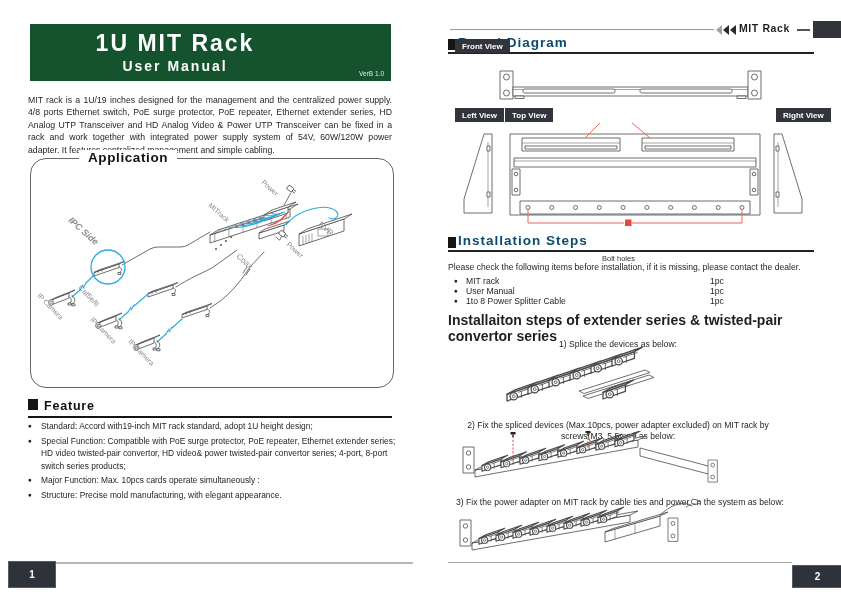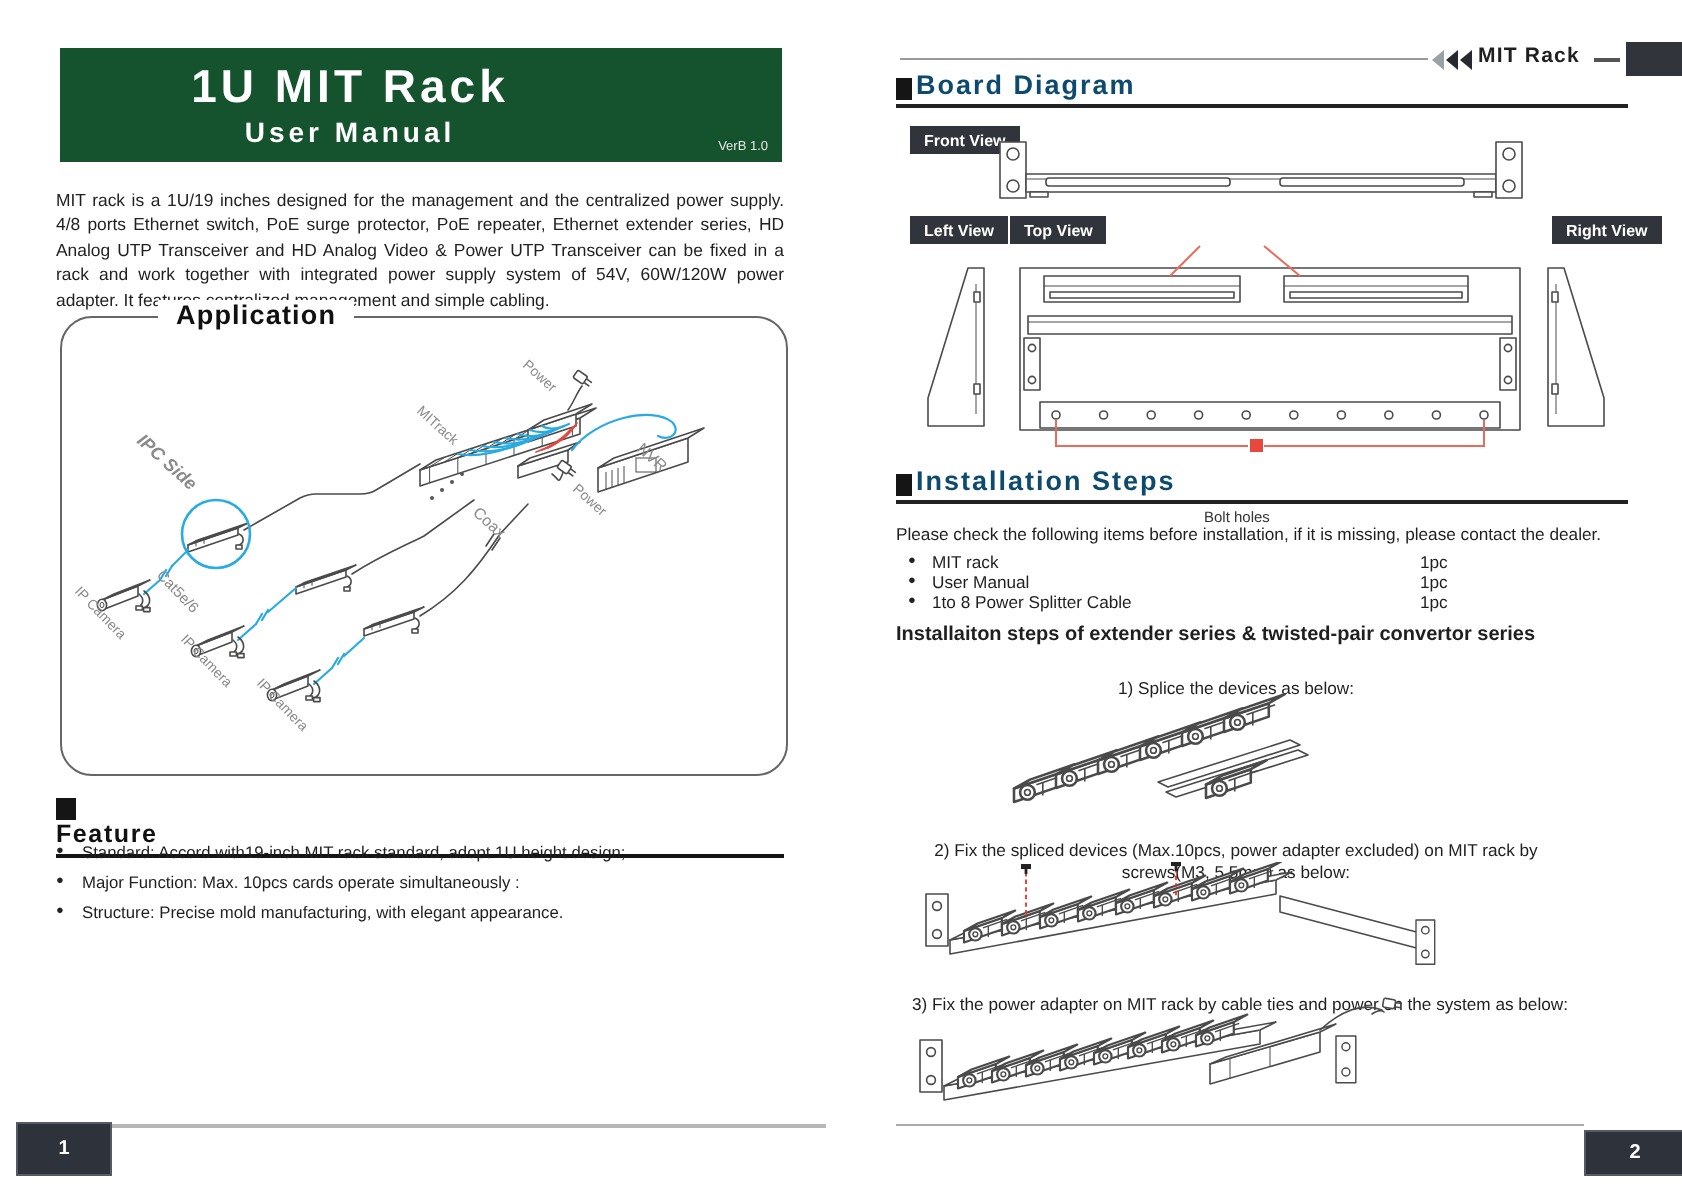--- a/index.html
+++ b/index.html
@@ -14,21 +14,21 @@
   .title-main{position:absolute;left:0;top:6px;width:290px;text-align:center;
     font-size:23px;font-weight:bold;letter-spacing:2px;}
   .title-sub{position:absolute;left:0;top:34px;width:290px;text-align:center;
     font-size:14px;font-weight:bold;letter-spacing:2px;}
   .title-ver{position:absolute;right:7px;bottom:4px;font-size:6.5px;color:#e8e8e8;}
   .intro{left:28px;top:85px;width:364px;font-size:8.7px;line-height:1.44;text-align:justify;}
   .app-box{left:30px;top:158px;width:362px;height:228px;border:1.3px solid #666;border-radius:16px;}
   .app-title{position:absolute;left:48px;top:-9px;background:#fff;padding:0 9px;
     font-size:13.5px;font-weight:bold;letter-spacing:.6px;color:#111;}
   .app-svg{position:absolute;left:1px;top:2px;}
-  .sec-head{display:flex;align-items:flex-start;border-bottom:2.6px solid #151515;padding-bottom:3px;flex-direction:column;}
+  .sec-head{display:flex;align-items:flex-start;border-bottom:2.6px solid #151515;padding-bottom:3px;}
   .sq{display:inline-block;width:10px;height:11px;background:#151515;margin-right:6px;}
   .sec-head .t{font-size:12.5px;font-weight:bold;letter-spacing:.8px;color:#111;}
   .feature-head{left:28px;top:399px;width:364px;}
   .feature-list{left:28px;top:420px;width:368px;}
   .feature-list .fi{position:relative;padding-left:13px;font-size:8.4px;line-height:1.47;margin-bottom:2.5px;}
   .feature-list .fi::before{content:"●";position:absolute;left:0;top:1px;font-size:6.5px;color:#222;}
   .pnum-box{background:#2e323a;color:#fff;font-size:10px;font-weight:bold;
     display:flex;align-items:center;justify-content:center;border:1px solid #565a62;}
   .f1-line{left:53px;top:562px;width:360px;height:1.5px;background:#b7b7b7;}
   .f1-box{left:8px;top:561px;width:46px;height:25px;}
@@ -43,21 +43,21 @@
   .sec2-board{left:448px;top:35px;width:366px;}
   .sec2-install{left:448px;top:233px;width:366px;}
   .viewlbl{background:#31343a;color:#fff;font-size:8px;font-weight:bold;padding:2.5px 7px;white-space:nowrap;}
   .ann{font-size:7.5px;color:#333;margin-top:32px;}
   .p2-par{left:448px;top:252px;width:366px;font-size:8.6px;line-height:1.4;text-align:justify;}
   .checklist{left:454px;top:276px;width:360px;}
   .chk-row{position:relative;height:10px;font-size:8.6px;}
   .chk-row .item{padding-left:12px;}
   .chk-row::before{content:"●";position:absolute;left:0;top:0.5px;font-size:6.5px;color:#222;}
   .chk-row .qty{position:absolute;left:256px;top:0;}
-  .sub-bold{left:448px;top:312px;width:366px;font-size:10px;font-weight:bold;}
+  .sub-bold{left:448px;top:312px;width:366px;font-size:14px;font-weight:bold;}
   .step-txt{width:340px;font-size:8.6px;line-height:1.35;text-align:center;}
   .f2-line{left:448px;top:562px;width:344px;height:1.4px;background:#aaa;}
   .f2-box{left:792px;top:565px;width:49px;height:21px;}
   svg{display:block;}
   .lw{fill:#ffffff;stroke:#4a4a4a;stroke-width:0.8;stroke-linejoin:round;}
   .ln{fill:none;stroke:#4a4a4a;stroke-width:0.8;stroke-linecap:round;stroke-linejoin:round;}
   .thin{fill:none;stroke:#4a4a4a;stroke-width:0.5;}
   .blue{fill:none;stroke:#29abe2;stroke-width:1.1;stroke-linecap:round;}
   .redw{fill:none;stroke:#e8473b;stroke-width:0.9;stroke-linecap:round;}
   .redl{fill:none;stroke:#ea6a5c;stroke-width:1;}
@@ -225,20 +225,21 @@
     <text class="svgtxt" x="0" y="0" font-size="7" transform="translate(96,181) rotate(46)">IP Camera</text>
   </svg>
 </div>
 
 <div class="abs sec-head feature-head">
   <span class="sq"></span>
   <span class="t">Feature</span>
 </div>
 <div class="abs feature-list">
   <div class="fi">Standard: Accord with19-inch MIT rack standard, adopt 1U height design;</div>
+  <div class="fi">Special Function: Compatible with PoE surge protector, PoE repeater, Ethernet extender series; HD video twisted-pair convertor, HD video&amp; power twisted-pair convertor series; 4-port, 8-port switch series products;</div>
   <div class="fi">Major Function: Max. 10pcs cards operate simultaneously :</div>
   <div class="fi">Structure: Precise mold manufacturing, with elegant appearance.</div>
 </div>
 
 <div class="abs f1-line"></div>
 <div class="abs f1-box pnum-box">1</div>
 
 <div class="abs p2-topline"></div>
 <svg class="abs" style="left:716px;top:25px" width="21" height="10" viewBox="0 0 21 10">
   <polygon points="6,0 0,5 6,10" fill="#9aa0a6"></polygon>
@@ -247,21 +248,21 @@
 </svg>
 <div class="abs p2-brand">MIT Rack</div>
 <div class="abs p2-dash"></div>
 <div class="abs p2-corner"></div>
 
 <div class="abs sec2 sec2-board">
   <span class="sq2"></span>
   <span class="t">Board Diagram</span>
 </div>
 
-<span class="abs viewlbl" style="left:455px;top:63px">Front View</span>
+<span class="abs viewlbl" style="left:455px;top:39px">Front View</span>
 
 <svg class="abs" style="left:448px;top:69px" width="370" height="34" viewBox="0 0 370 34">
   <rect class="lw" x="52" y="2" width="13" height="28"></rect>
   <circle class="lw" cx="58.5" cy="8" r="3"></circle>
     <circle class="lw" cx="58.5" cy="24" r="3"></circle>
   <rect class="lw" x="65" y="18" width="235" height="9"></rect>
   <line class="thin" x1="65" y1="20.5" x2="300" y2="20.5"></line>
   <rect class="lw" x="75" y="20" width="92" height="4" rx="1.5"></rect>
   <rect class="lw" x="192" y="20" width="92" height="4" rx="1.5"></rect>
   <rect class="lw" x="67" y="27" width="9" height="2.5"></rect>

